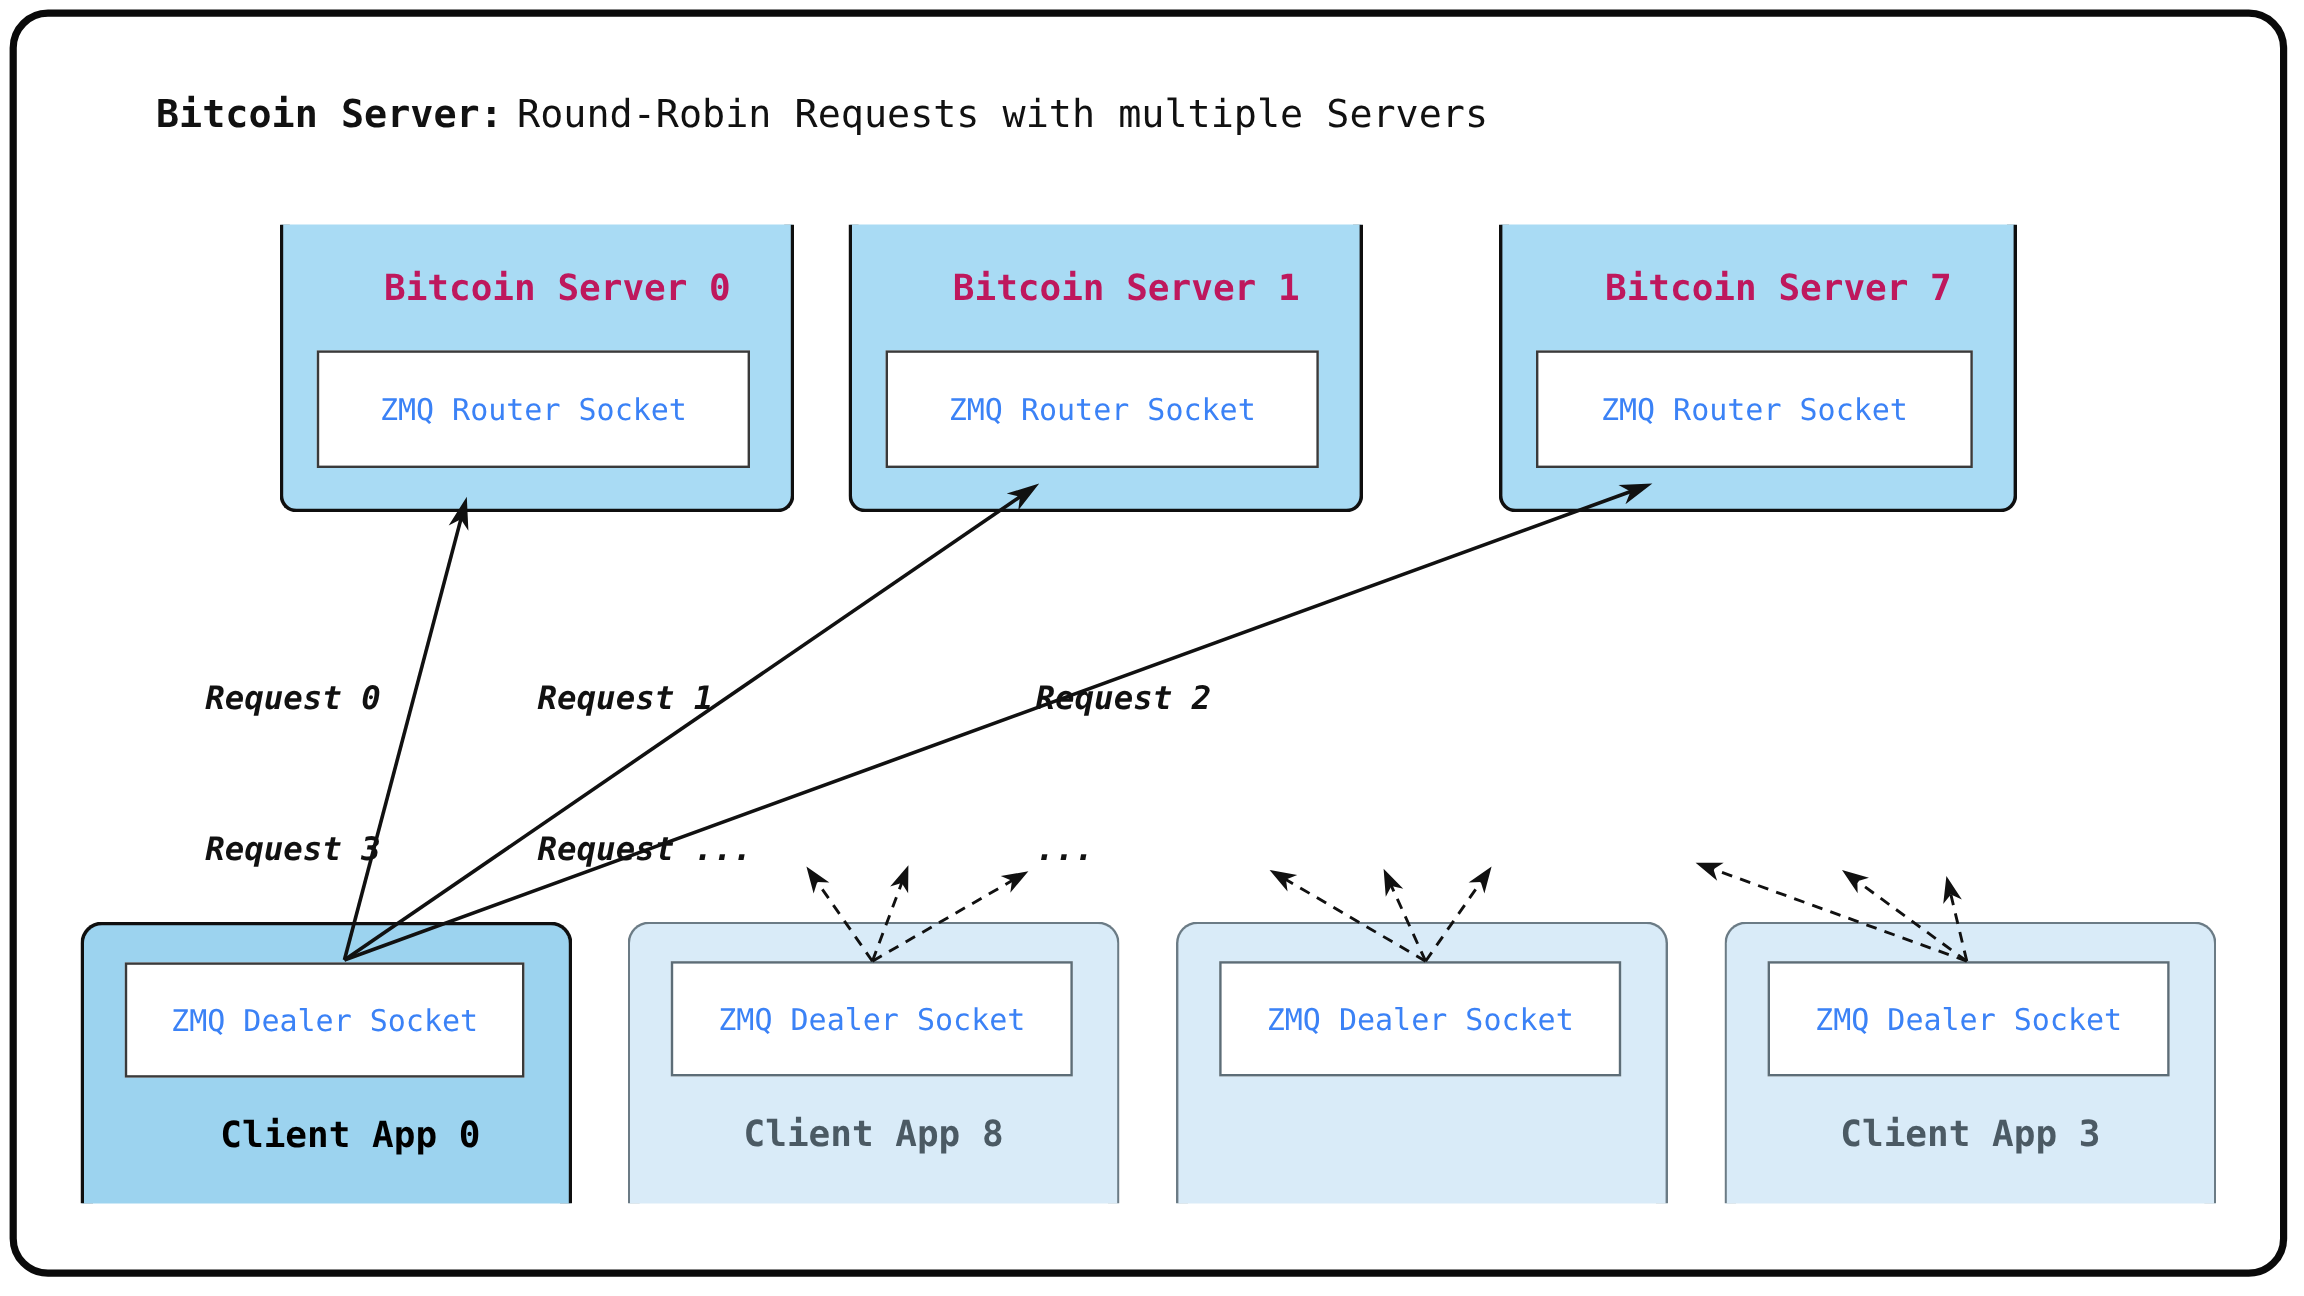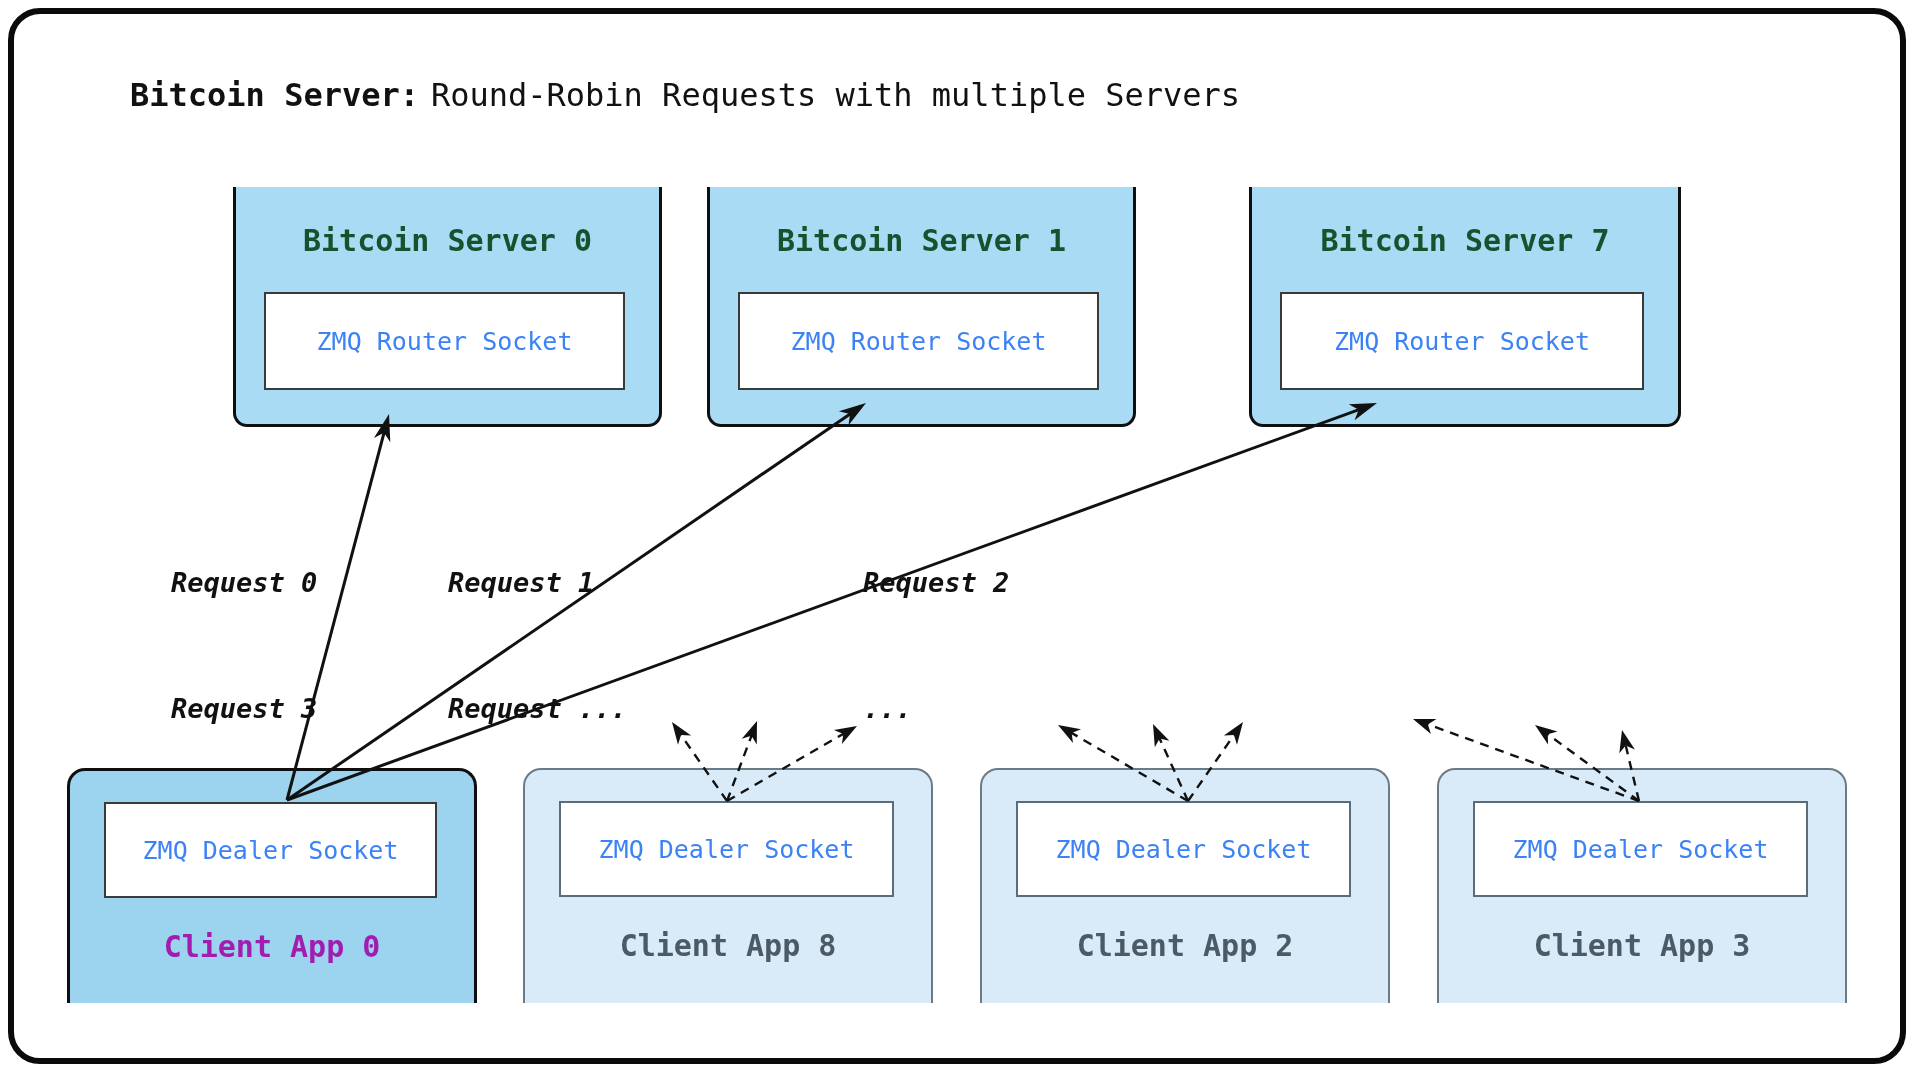--- a/index.html
+++ b/index.html
@@ -8,34 +8,34 @@
   .frame{position:absolute;left:8px;top:8px;width:1898px;height:1056px;
     border:6px solid #0a0a0a;border-radius:32px;box-sizing:border-box;background:#fff;}
   .title{position:absolute;left:130px;top:72px;font-size:32px;line-height:46px;color:#111;white-space:nowrap;}
   .title .bold{font-weight:bold;}
   .title .rest{margin-left:0.62ch;}
   .server{position:absolute;top:187px;height:240px;box-sizing:border-box;
     background:var(--server-fill,#a9dbf4);
     border-left:3px solid #0f0f0f;border-right:3px solid #0f0f0f;border-bottom:3px solid #0f0f0f;
     border-top:none;border-radius:0 0 14px 14px;}
   .server-title{position:absolute;top:36px;left:0;width:100%;text-align:center;
-    font-weight:bold;font-size:30px;color:#14532d;}
+    font-weight:bold;font-size:30px;color:#be185d;padding-left:17px;}
   .socket{position:absolute;background:#ffffff;box-sizing:border-box;display:flex;
     align-items:center;justify-content:center;font-size:25px;color:#3b82f6;white-space:nowrap;}
   .server .socket{left:28px;right:34px;top:105px;height:98px;border:2px solid #3a3a3a;}
   .client{position:absolute;top:768px;height:235px;width:410px;box-sizing:border-box;
     border-radius:18px 18px 0 0;border-bottom:none;}
   .client.active{background:var(--client0-fill,#9cd3ef);border:3px solid #0f0f0f;border-bottom:none;}
   .client.passive{background:var(--client-fill,#d9ebf8);border:2px solid #6b7b85;border-bottom:none;}
   .client .socket{left:34px;right:37px;top:31px;height:96px;}
   .client.active .socket{border:2px solid #3a3a3a;}
   .client.passive .socket{border:2px solid #5d6d77;}
   .client-label{position:absolute;top:158px;left:0;width:100%;text-align:center;
     font-weight:bold;font-size:30px;}
-  .client.active .client-label{color:#a21caf;}
+  .client.active .client-label{color:#000000;padding-left:20px;}
   .client.passive .client-label{color:#4b5a64;}
   .request{position:absolute;font-style:italic;font-weight:bold;font-size:27px;
     line-height:42px;color:#111;white-space:pre;}
   #arrow-layer{position:absolute;left:0;top:0;width:1920px;height:1080px;pointer-events:none;}
 </style>
 </head>
 <body>
 
 <div class="canvas">
   <div class="frame"></div>
@@ -73,21 +73,20 @@
   <div class="client active" style="left:67px;">
     <div class="socket">ZMQ Dealer Socket</div>
     <div class="client-label">Client App 0</div>
   </div>
   <div class="client passive" style="left:523px;">
     <div class="socket">ZMQ Dealer Socket</div>
     <div class="client-label">Client App 8</div>
   </div>
   <div class="client passive" style="left:980px;">
     <div class="socket">ZMQ Dealer Socket</div>
-    <div class="client-label">Client App 2</div>
   </div>
   <div class="client passive" style="left:1437px;">
     <div class="socket">ZMQ Dealer Socket</div>
     <div class="client-label">Client App 3</div>
   </div>
 
   <svg id="arrow-layer" viewBox="0 0 1920 1080" xmlns="http://www.w3.org/2000/svg">
       <line x1="287" y1="800" x2="384.8612325221288" y2="429.66239457312054" stroke="#111111" stroke-width="3"></line>
       <polygon points="389,414 390.3199772820371,442.27556648371353 384.0334790265545,432.7948734877446 373.8841311250588,437.9324154266882" fill="#111111"></polygon>
       <line x1="287" y1="800" x2="852.6390851005103" y2="412.16111090690396" stroke="#111111" stroke-width="3"></line>

